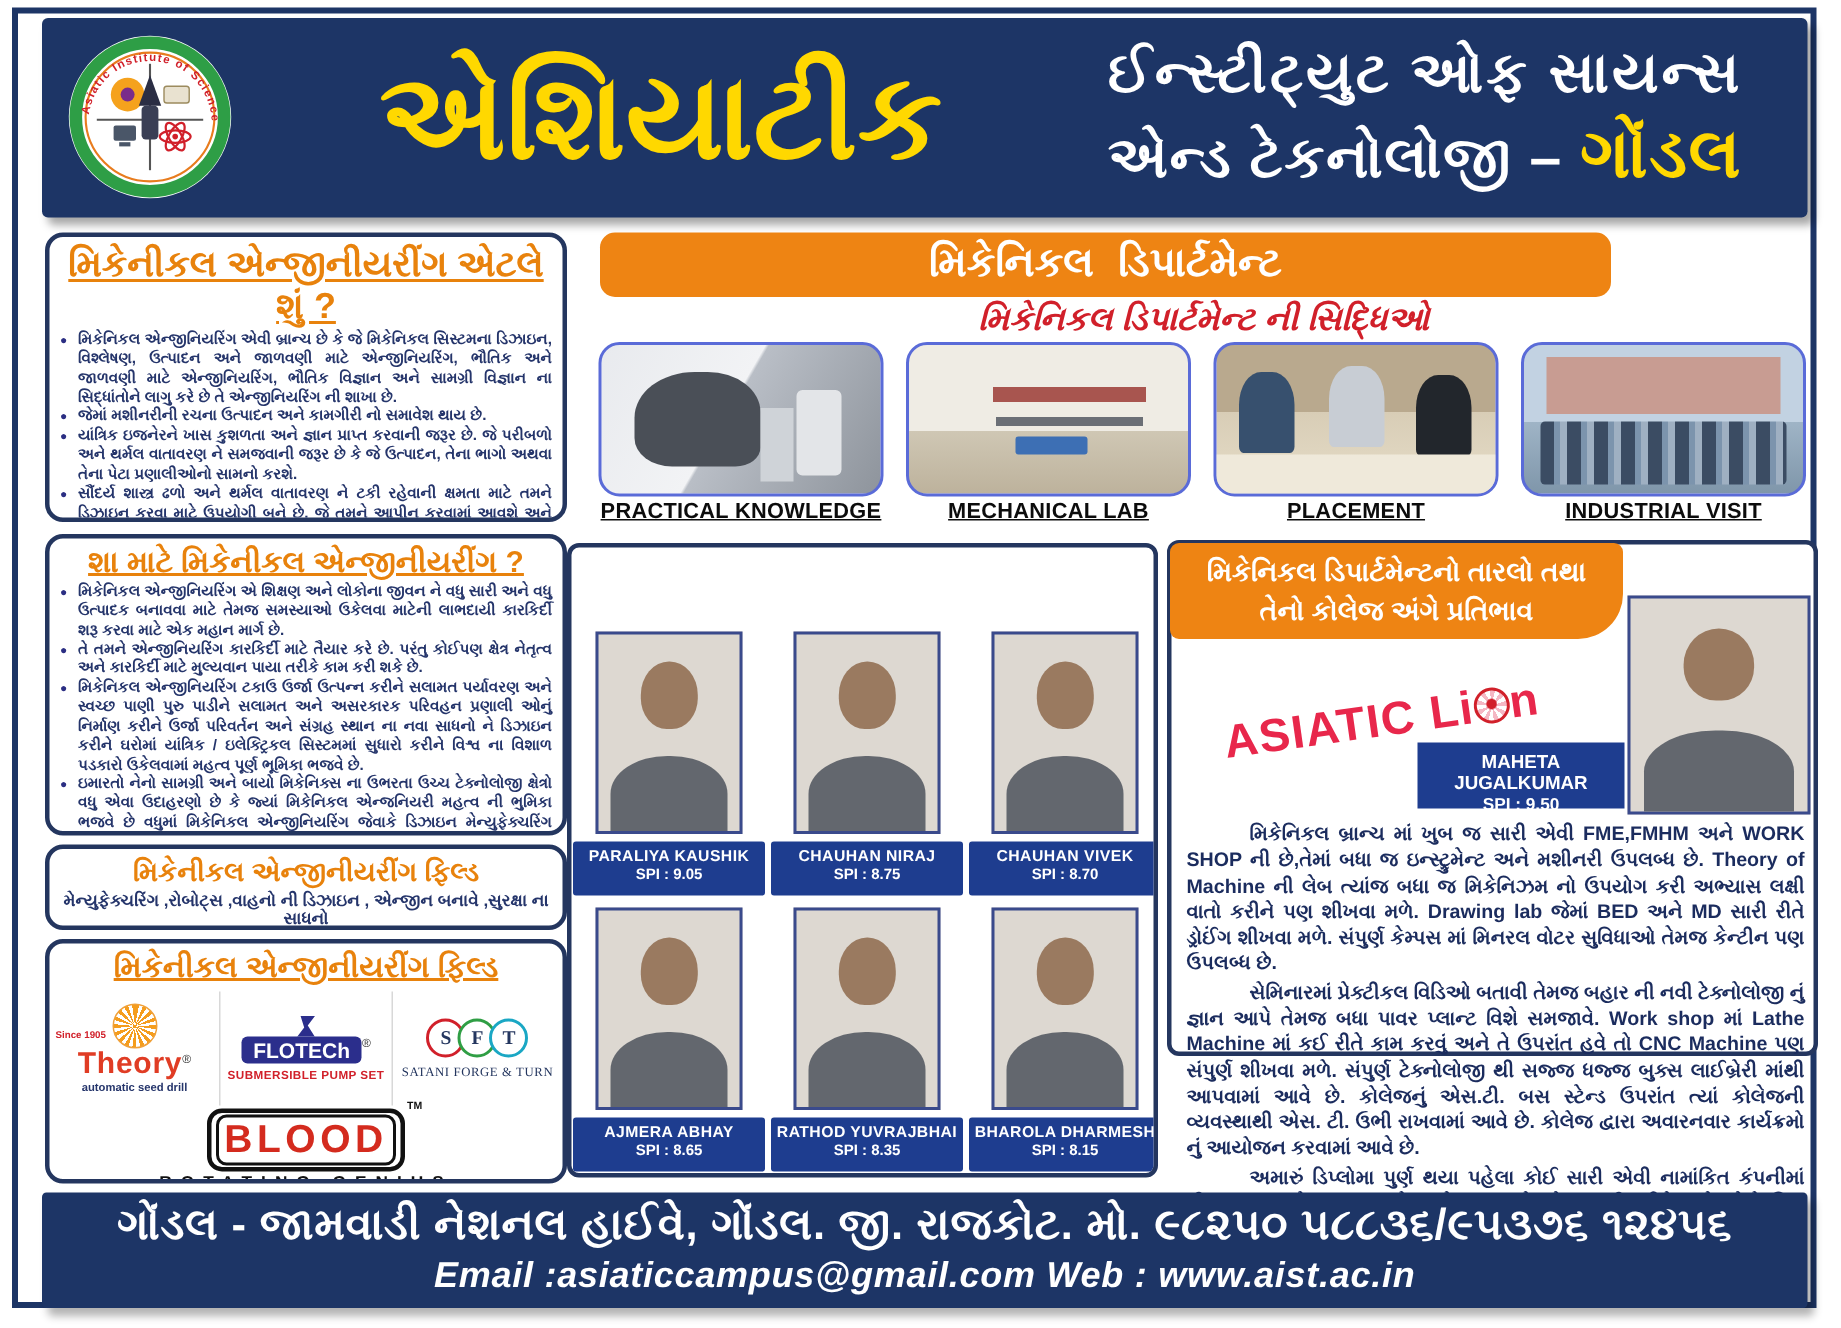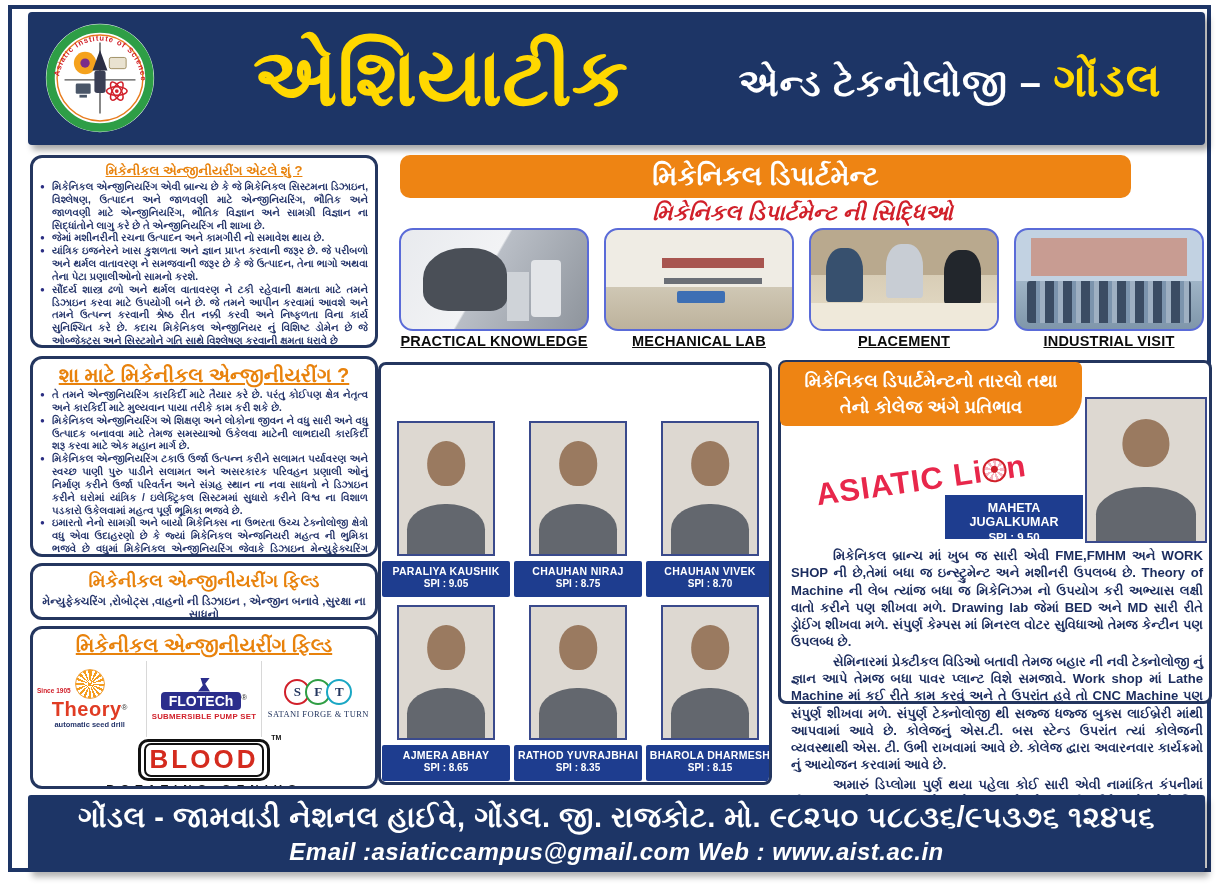--- a/index.html
+++ b/index.html
@@ -33,21 +33,21 @@
   .p1 { top:155px; height:193px; }
   .p2 { top:356px; height:201px; }
   .p3 { top:563px; height:57px; }
   .p4 { top:626px; height:163px; }
   .bullets { list-style:none; padding:2px 7px 0 7px; }
   .bullets li { position:relative; padding-left:12px; font-size:10.2px; line-height:1.26;
                 color:#25356b; font-weight:600; text-align:justify; }
   .bullets li::before { content:"●"; position:absolute; left:0; top:1px; font-size:8px; color:#2b2e83; }
   .p3 .p-title { font-size:18px; text-decoration:none; }
   .p3 .field-line { font-size:11.3px; font-weight:700; color:#25356b; text-align:center; margin-top:3px; }
-  .p1 .p-title { font-size:13px; } .p2 .p-title { font-size:20px; } .p4 .p-title { font-size:20px; }
+  .p1 .p-title { font-size:24px; } .p2 .p-title { font-size:20px; } .p4 .p-title { font-size:20px; }
 
   
   .logo-row { display:flex; margin-top:4px; height:76px; }
   .logo-cell { flex:1; display:flex; flex-direction:column; align-items:center; justify-content:center; position:relative; }
   .logo-cell + .logo-cell { border-left:1px solid #d8d8d8; }
   .sunburst { width:30px; height:30px; border-radius:50%;
               background:repeating-conic-gradient(#f59d1d 0 11deg,#ffffff 11deg 22deg);
               border:1px solid #f0a13a; }
   .dharti-since { position:absolute; left:4px; top:26px; font-size:6.5px; color:#d1202a; font-weight:700; }
   .dharti-name { color:#e03c24; font-weight:800; font-size:20px; letter-spacing:.5px; line-height:1; }
@@ -63,22 +63,22 @@
   .sft-r { border-color:#d1202a; } .sft-g { border-color:#2f9e44; } .sft-b { border-color:#1aa7c4; }
   .sft-tag { font-family:"Liberation Serif",serif; font-size:8.5px; color:#24365f; margin-top:4px; letter-spacing:.4px; }
   .blood-wrap { display:flex; flex-direction:column; align-items:center; margin-top:2px; }
   .blood-box { border:3px solid #111; border-radius:10px; padding:1px 3px; position:relative; }
   .blood-inner { border:2px solid #111; border-radius:7px; padding:0 4px; color:#d42b1e; font-weight:800;
                  font-size:26px; letter-spacing:3px; line-height:1.15; }
   .blood-tm { position:absolute; right:-14px; top:-8px; font-size:7px; color:#111; font-weight:700; }
   .blood-tag { font-size:11.5px; color:#111; letter-spacing:6px; font-weight:600; margin-top:2px; }
 
   
-  .dept-banner { left:400px; top:155px; width:731px; height:43px; background:#ee8413; border-radius:10px;
-                 display:flex; align-items:center; justify-content:center; color:#fff; font-size:27px; font-weight:800; }
+  .dept-banner { left:400px; top:155px; width:674px; height:43px; background:#ee8413; border-radius:10px;
+                 display:flex; align-items:center; justify-content:center; color:#fff; font-size:27px; font-weight:800;font-family:Liberation Mono, monospace; }
   .dept-sub { left:400px; top:200px; width:805px; text-align:center; color:#d1202a; font-size:22px; font-weight:800;font-style:italic; }
   .ach { top:228px; width:190px; height:103px; border:2px solid #5a6bd8; border-radius:14px; overflow:hidden; }
   .cap { top:333px; width:190px; text-align:center; font-weight:800; font-size:14.5px; color:#0c0c0c;
          text-decoration:underline; letter-spacing:.2px; }
   .sc1 { background:linear-gradient(120deg,#e8eaee 0%,#f2f3f5 45%,#b9bec6 46%,#8e949c 100%); }
   .sc1::before { content:""; position:absolute; left:12%; top:18%; width:45%; height:64%;
                  background:#4a4f57; border-radius:48% 42% 20% 30%; }
   .sc1::after { content:""; position:absolute; right:14%; top:30%; width:16%; height:58%; background:#e3e5e8; border-radius:4px; box-shadow:-28px 8px 0 -4px #cfd3d8; }
   .sc2 { background:linear-gradient(#efece4 58%,#cfc7b4 58%,#bdb29c 100%); }
   .sc2::before { content:""; position:absolute; left:30%; top:28%; width:55%; height:10%; background:#a8554f; box-shadow:0 18px 0 -2px #6b6f76; }
@@ -159,39 +159,40 @@
         <ellipse cx="78" cy="74" rx="11" ry="4.5" fill="none" stroke="#d1202a" stroke-width="1.6" transform="rotate(120 78 74)"></ellipse>
         <circle cx="78" cy="74" r="2" fill="#d1202a"></circle>
       </g>
       <rect x="34" y="66" width="16" height="11" rx="1.5" fill="#4a5668"></rect>
       <rect x="38" y="78" width="8" height="3" fill="#4a5668"></rect>
       <rect x="70" y="38" width="18" height="12" rx="2" fill="#e9e2d0" stroke="#9c8b5e"></rect>
     </svg>
   </div>
   <div class="abs hdr-title">એશિયાટીક</div>
   <div class="abs hdr-right">
+    <div class="l1">ઈન્સ્ટીટ્યુટ ઓફ સાયન્સ</div>
     <div class="l2"><span>એન્ડ ટેકનોલોજી – </span><span class="city">ગોંડલ</span></div>
   </div>
 </div>
 
 <div class="abs panel p1">
   <div class="p-title">મિકેનીકલ એન્જીનીયરીંગ એટલે શું ?</div>
   <ul class="bullets">
     <li>મિકેનિકલ એન્જીનિયરિંગ એવી બ્રાન્ચ છે કે જે મિકેનિકલ સિસ્ટમના ડિઝાઇન, વિશ્લેષણ, ઉત્પાદન અને જાળવણી માટે એન્જીનિયરિંગ, ભૌતિક અને જાળવણી માટે એન્જીનિયરિંગ, ભૌતિક વિજ્ઞાન અને સામગ્રી વિજ્ઞાન ના સિદ્ધાંતોને લાગુ કરે છે તે એન્જીનિયરિંગ ની શાખા છે.</li>
     <li>જેમાં મશીનરીની રચના ઉત્પાદન અને કામગીરી નો સમાવેશ થાય છે.</li>
     <li>યાંત્રિક ઇજનેરને ખાસ કુશળતા અને જ્ઞાન પ્રાપ્ત કરવાની જરૂર છે. જે પરીબળો અને થર્મલ વાતાવરણ ને સમજવાની જરૂર છે કે જે ઉત્પાદન, તેના ભાગો અથવા તેના પેટા પ્રણાલીઓનો સામનો કરશે.</li>
     <li>સૌંદર્ય શાસ્ત્ર ઢળો અને થર્મલ વાતાવરણ ને ટકી રહેવાની ક્ષમતા માટે તમને ડિઝાઇન કરવા માટે ઉપયોગી બને છે. જે તમને આપીન કરવામાં આવશે અને તમને ઉત્પન્ન કરવાની શ્રેષ્ઠ રીત નક્કી કરવી અને નિષ્ફળતા વિના કાર્ય સુનિશ્ચિત કરે છે. કદાચ મિકેનિકલ એન્જીનિયર નું વિશિષ્ટ ડોમેન છે જે ઓબ્જેક્ટ્સ અને સિસ્ટમોને ગતિ સાથે વિશ્લેષણ કરવાની ક્ષમતા ધરાવે છે</li>
   </ul>
 </div>
 
 <div class="abs panel p2">
   <div class="p-title">શા માટે મિકેનીકલ એન્જીનીયરીંગ ?</div>
   <ul class="bullets">
+    <li>મિકેનિકલ એન્જીનિયરિંગ એ શિક્ષણ અને લોકોના જીવન ને વધુ સારી અને વધુ ઉત્પાદક બનાવવા માટે તેમજ સમસ્યાઓ ઉકેલવા માટેની લાભદાયી કારકિર્દી શરૂ કરવા માટે એક મહાન માર્ગ છે.</li>
     <li>તે તમને એન્જીનિયરિંગ કારકિર્દી માટે તૈયાર કરે છે. પરંતુ કોઈપણ ક્ષેત્ર નેતૃત્વ અને કારકિર્દી માટે મુલ્યવાન પાયા તરીકે કામ કરી શકે છે.</li>
-    <li>મિકેનિકલ એન્જીનિયરિંગ એ શિક્ષણ અને લોકોના જીવન ને વધુ સારી અને વધુ ઉત્પાદક બનાવવા માટે તેમજ સમસ્યાઓ ઉકેલવા માટેની લાભદાયી કારકિર્દી શરૂ કરવા માટે એક મહાન માર્ગ છે.</li>
     <li>મિકેનિકલ એન્જીનિયરિંગ ટકાઉ ઉર્જા ઉત્પન્ન કરીને સલામત પર્યાવરણ અને સ્વચ્છ પાણી પુરુ પાડીને સલામત અને અસરકારક પરિવહન પ્રણાલી ઓનું નિર્માણ કરીને ઉર્જા પરિવર્તન અને સંગ્રહ સ્થાન ના નવા સાધનો ને ડિઝાઇન કરીને ઘરોમાં યાંત્રિક / ઇલેક્ટ્રિકલ સિસ્ટમમાં સુધારો કરીને વિશ્વ ના વિશાળ પડકારો ઉકેલવામાં મહત્વ પૂર્ણ ભૂમિકા ભજવે છે.</li>
     <li>ઇમારતો નેનો સામગ્રી અને બાયો મિકેનિક્સ ના ઉભરતા ઉચ્ચ ટેક્નોલોજી ક્ષેત્રો વધુ એવા ઉદાહરણો છે કે જ્યાં મિકેનિકલ એન્જનિયરી મહત્વ ની ભુમિકા ભજવે છે વધુમાં મિકેનિકલ એન્જીનિયરિંગ જેવાકે ડિઝાઇન મેન્યુફેક્ચરિંગ ઓટોમેશન અને નિયંત્રણ મોટા પાયે જટિલ સિસ્ટમો વિકસાવવા માટે આવશ્યક ઘટકો છે જે વૈશ્વિક અર્થ તંત્ર ચલાવે છે</li>
   </ul>
 </div>
 
 <div class="abs panel p3">
   <div class="p-title">મિકેનીકલ એન્જીનીયરીંગ ફિલ્ડ</div>
   <div class="field-line">મેન્યુફેક્ચરિંગ ,રોબોટ્સ ,વાહનો ની ડિઝાઇન , એન્જીન બનાવે ,સુરક્ષા ના સાધનો</div>
 </div>
 

